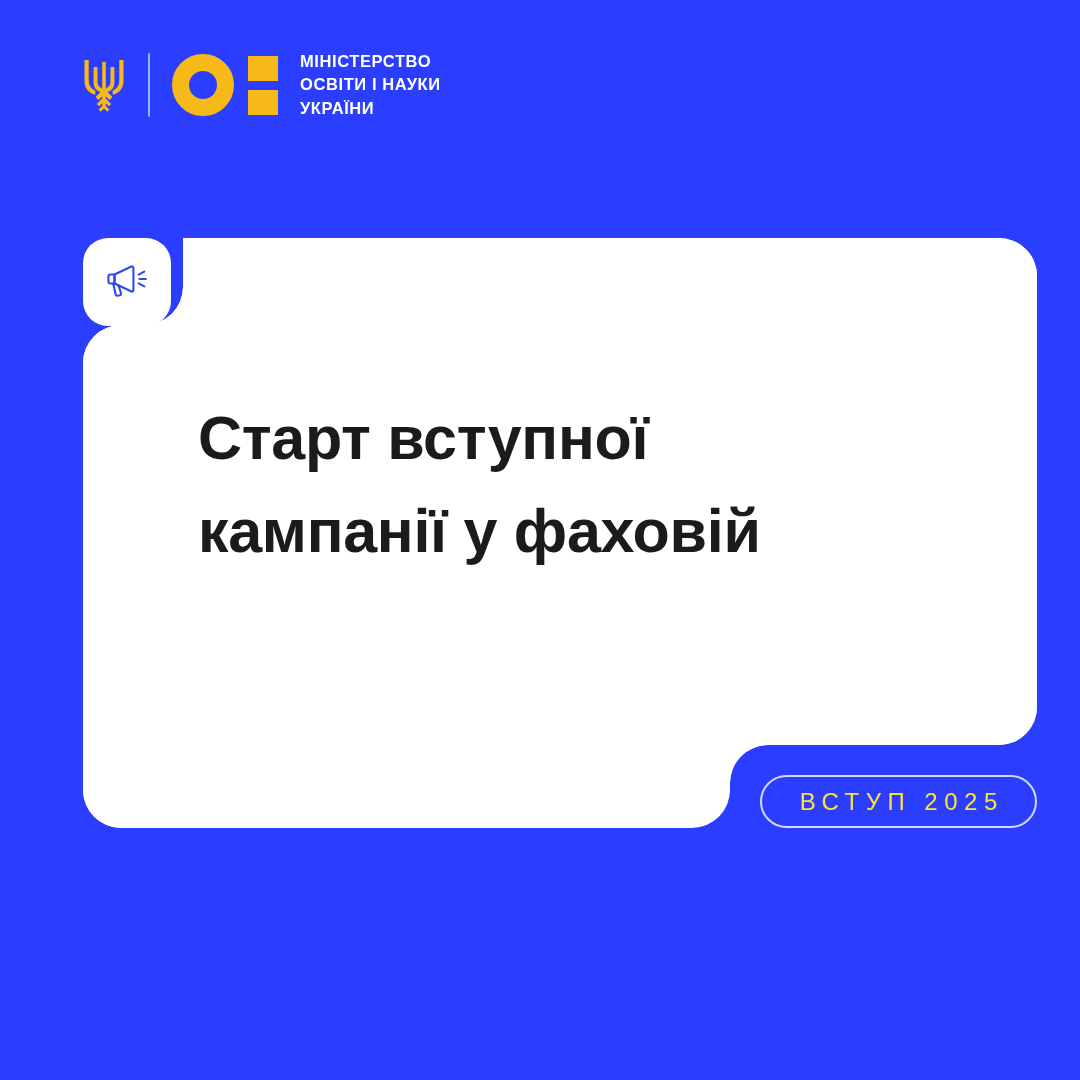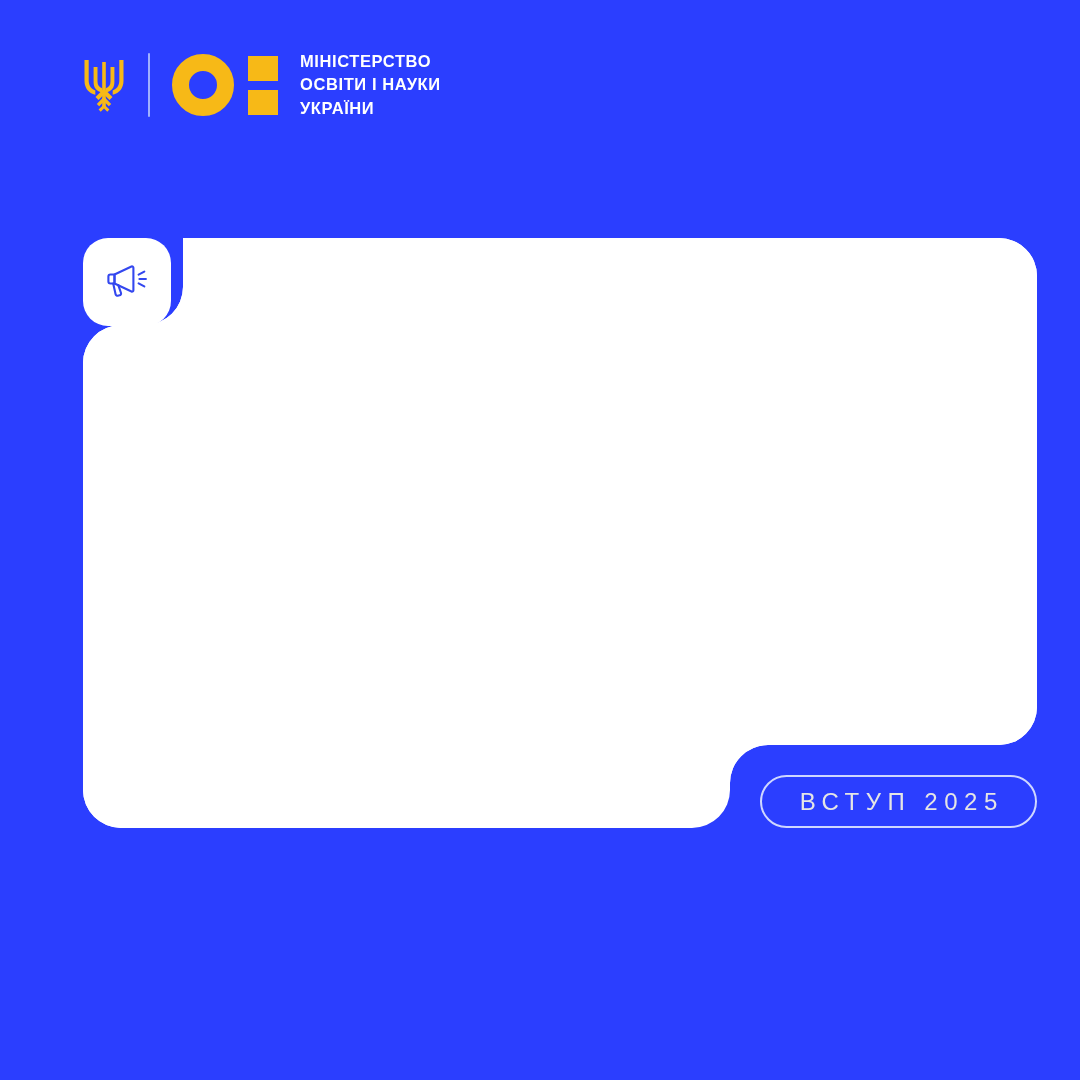--- a/index.html
+++ b/index.html
@@ -119,21 +119,21 @@
   
   .pill {
     position: absolute;
     left: 740px;
     top: 775px;
     width: 277px;
     height: 53px;
     box-sizing: border-box;
     border: 2px solid #cfd7ff;
     border-radius: 27px;
-    color: #e5e5e5;
+    color: #fde047;
     font-size: 24px;
     font-weight: normal;
     letter-spacing: 6.5px;
     display: flex;
     align-items: center;
     justify-content: center;
     text-indent: 6.5px;
     background: transparent;
   }
 </style>
@@ -218,17 +218,19 @@
         <path d="M13.5 18.5 L9.4 18.5 C8.3 18.5 7.4 19.4 7.4 20.5 L7.4 25.5 C7.4 26.6 8.3 27.5 9.4 27.5 L13.5 27.5 Z"></path>
         <path d="M12.2 27.5 L14.6 38.2 C14.8 39.2 15.8 39.9 16.8 39.7 L18.6 39.3 C19.7 39.1 20.3 38.0 20.0 37.0 L17.3 29.2"></path>
         <path d="M37.6 18.6 L43.3 15.6"></path>
         <path d="M38.4 23.0 L44.9 23.0"></path>
         <path d="M37.6 27.4 L43.3 30.4"></path>
       </g>
     </svg>
   </div>
 
   <div class="headline">
+    <span class="ln">Старт вступної</span>
+    <span class="ln">кампанії у фаховій</span>
   </div>
 
   <div class="pill">ВСТУП 2025</div>
 
 </div>
 
 </body></html>

